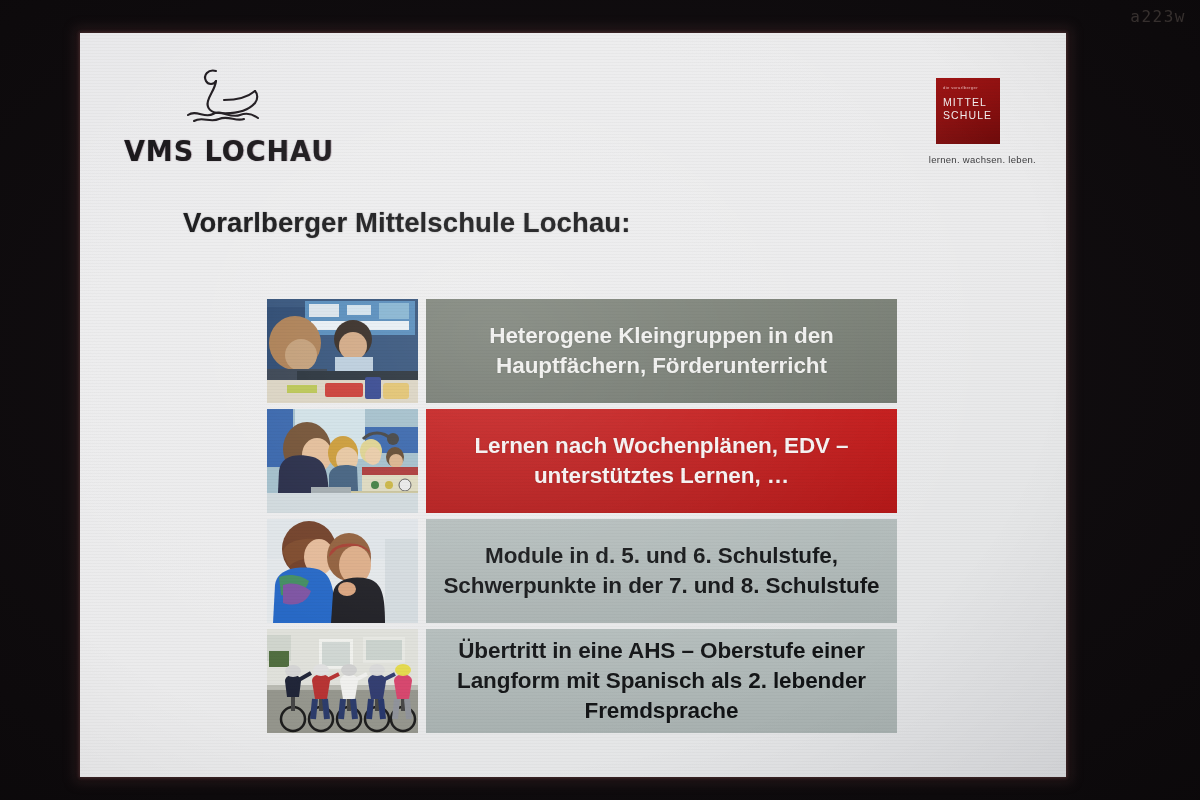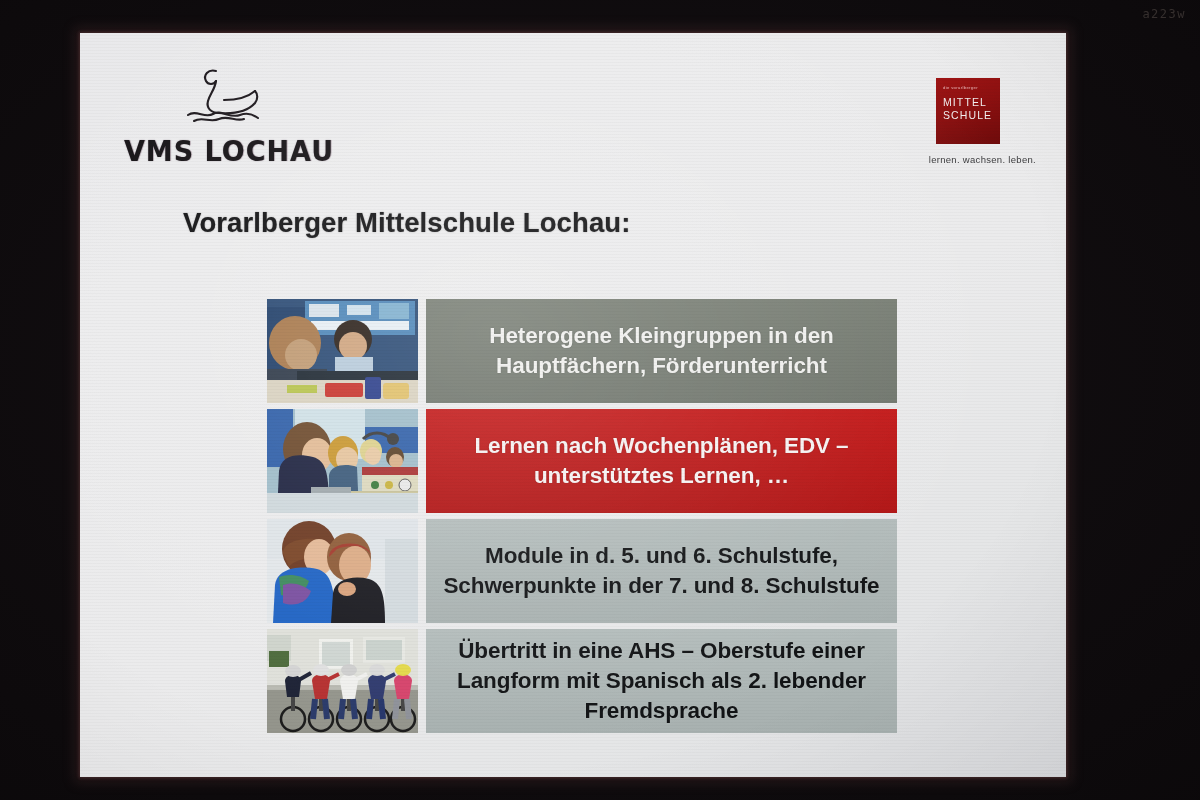--- a/index.html
+++ b/index.html
@@ -20,21 +20,21 @@
       radial-gradient(ellipse 1400px 900px at 48% 45%, #141013 0%, #0d0a0c 55%, #070506 100%);
     overflow: hidden;
   }
 
   
   .watermark {
     position: absolute;
     top: 7px;
     right: 14px;
     font-family: "DejaVu Sans Mono", monospace;
-    font-size: 12px;
+    font-size: 16px;
     letter-spacing: 1.5px;
     color: rgba(150,135,125,0.30);
     user-select: none;
   }
 
   
   .slide-glow {
     position: absolute;
     left: 74px;
     top: 27px;

